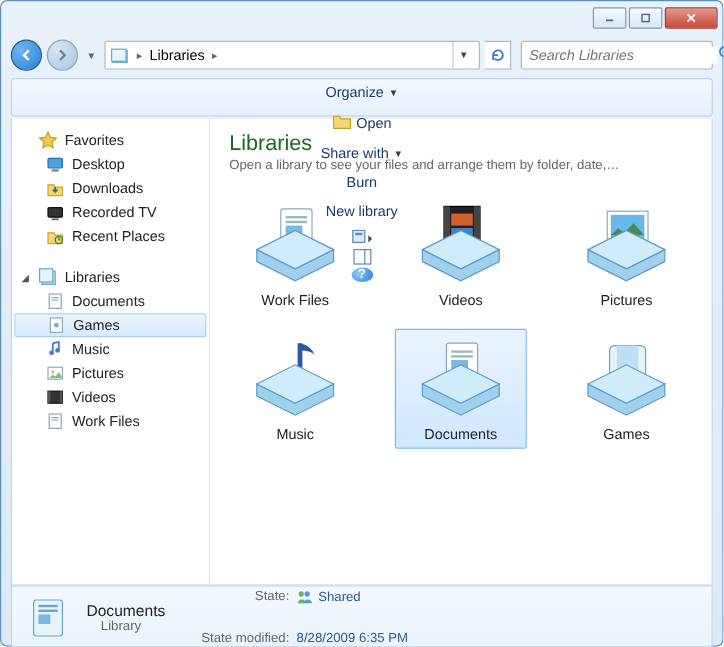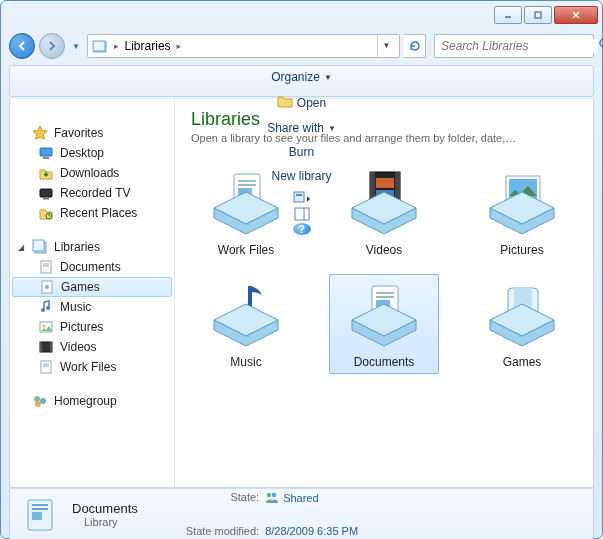--- a/index.html
+++ b/index.html
@@ -32,21 +32,21 @@
 .tbtn { padding:4px 8px; display:flex; align-items:center; gap:4px; color:#1a3a6a; cursor:pointer; border-radius:2px; }
 .tbtn .caret { font-size:8px; color:#345; }
 .tsep { flex:1; }
 .ticon { width:22px; height:22px; display:flex; align-items:center; justify-content:center; cursor:pointer; color:#2a5a8a; }
 .help { width:18px; height:18px; border-radius:50%; background:radial-gradient(circle at 30% 30%,#8ecafc,#2a7fd4); color:#fff; font-size:11px; font-weight:bold; display:flex; align-items:center; justify-content:center; cursor:pointer; }
 
 
 .body { display:flex; height: calc(100% - 28px - 34px - 34px - 52px); margin: 2px 8px 0 8px; background:#fff; border:1px solid #c2d6ea; border-top:none; }
 
 
-.sidebar { width:165px; border-right:1px solid #e0e8f0; padding:24px 0; overflow:auto; font-size:12px; }
+.sidebar { width:165px; border-right:1px solid #e0e8f0; padding:8px 0; overflow:auto; font-size:12px; }
 .sb-group { margin-bottom:14px; }
 .sb-item { display:flex; align-items:center; gap:6px; padding:2px 6px 2px 20px; cursor:pointer; color:#222; height:20px; }
 .sb-item.header { padding-left:8px; }
 .sb-item.child { padding-left:28px; }
 .sb-item.selected { background:linear-gradient(#eaf4ff,#d6ebff); border:1px solid #a8d0f4; border-radius:2px; margin:0 2px; padding-left:26px; }
 .sb-caret { font-size:8px; color:#555; width:8px; }
 .sb-ico { width:16px; height:16px; display:flex; align-items:center; justify-content:center; }
 
 
 .content { flex:1; padding:10px 16px; overflow:auto; }
@@ -56,21 +56,21 @@
 .lib { width:110px; display:flex; flex-direction:column; align-items:center; gap:4px; cursor:pointer; padding:4px; border:1px solid transparent; border-radius:2px; }
 .lib.selected { background:linear-gradient(#eaf4ff,#d0e8ff); border-color:#7ab8ea; }
 .lib .bigico { width:76px; height:72px; display:flex; align-items:center; justify-content:center; }
 .lib .label { font-size:12px; color:#222; }
 
 
 .details { height:52px; margin:0 8px 8px 8px; background:linear-gradient(#f4f9ff,#eaf3fc); border:1px solid #c2d6ea; border-top:1px solid #d0e0ee; border-radius:0 0 3px 3px; display:flex; align-items:center; padding:4px 10px; gap:12px; font-size:11px; }
 .details .dico { width:40px; height:40px; display:flex; align-items:center; justify-content:center; }
 .details .dname { font-size:13px; color:#222; }
 .details .dtype { color:#666; font-size:11px;padding-left:12px; }
-.details .dgrid { display:grid; grid-template-columns:auto auto; gap:20px 6px; margin-left:36px; }
+.details .dgrid { display:grid; grid-template-columns:auto auto; gap:20px 6px; margin-left:18px; }
 .details .dk { color:#666; text-align:right; }
 .details .dv { color:#2a5a8a; display:flex; align-items:center; gap:4px; }
 </style>
 </head>
 <body>
 
 <div class="window">
 
   <div class="titlebar">
     <div class="winbtn">
@@ -291,33 +291,20 @@
                   <rect x="3" y="2" width="10" height="12" fill="#fff" stroke="#8ab"></rect>
                   <line x1="5" y1="5" x2="11" y2="5" stroke="#8ab"></line>
                   <line x1="5" y1="7" x2="11" y2="7" stroke="#8ab"></line>
                 </svg>
               </span>
               <span>Work Files</span>
             </div>
           </div>
       </div>
 
-      <div class="sb-group">
-        <div class="sb-item header">
-          <span class="sb-caret"></span>
-          <span class="sb-ico">
-              <svg width="16" height="16" viewBox="0 0 16 16">
-                <circle cx="5" cy="6" r="3" fill="#7ac07a"></circle>
-                <circle cx="11" cy="8" r="3" fill="#6aa6e0"></circle>
-                <circle cx="6" cy="11" r="3" fill="#e0b060"></circle>
-              </svg>
-            </span>
-          <span>Homegroup</span>
-        </div>
-      </div>
     </div>
 
     <div class="content">
       <h1>Libraries</h1>
       <div class="sub">Open a library to see your files and arrange them by folder, date,…</div>
       <div class="grid" id="lib-grid">
           <div class="lib">
             <div class="bigico">
               <svg width="76" height="70" viewBox="0 0 76 70">
                 <rect x="26" y="6" width="26" height="34" rx="2" fill="#fff" stroke="#8ab"></rect>

